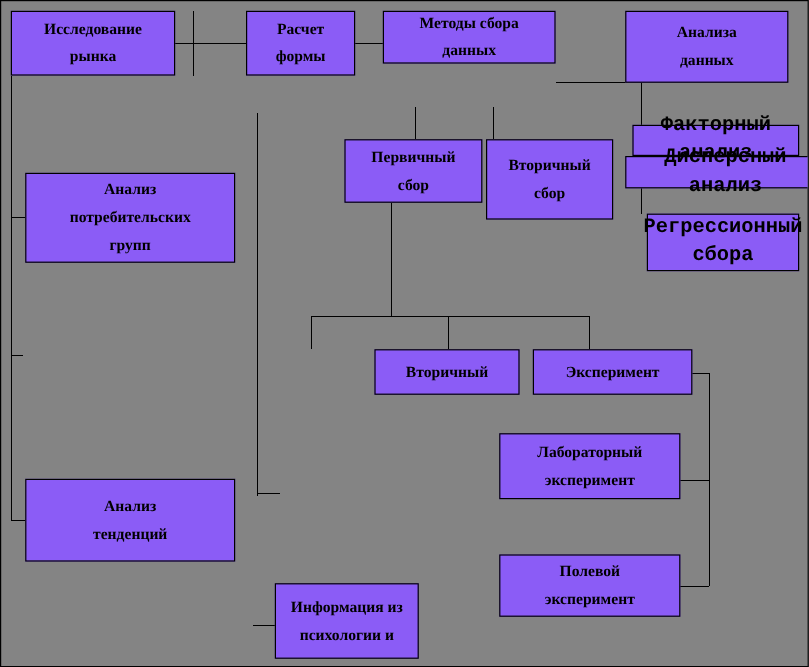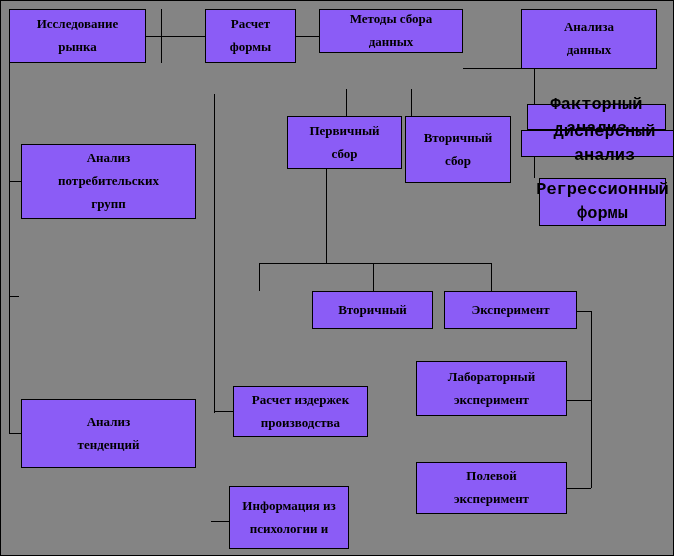--- a/index.html
+++ b/index.html
@@ -84,37 +84,35 @@
 сбор</div>
 
   <div class="box" style="left:404px;top:115px;width:106px;height:67px">Вторичный
 сбор</div>
 
   <div class="box small" style="left:526px;top:103px;width:139px;height:26px">Факторный анализ</div>
 
   <div class="box small" style="left:520px;top:129px;width:167px;height:27px">Дисперсный анализ</div>
 
   <div class="box small" style="left:538px;top:177px;width:127px;height:48px">Регрессионный
-формы</div>
+сбора</div>
 
   <div class="box" style="left:20px;top:143px;width:175px;height:75px">Анализ
 потребительских
 групп</div>
 
 
   <div class="box" style="left:20px;top:398px;width:175px;height:69px">Анализ
 тенденций</div>
 
 
   <div class="box" style="left:311px;top:290px;width:121px;height:38px">Вторичный</div>
 
   <div class="box" style="left:443px;top:290px;width:133px;height:38px">Эксперимент</div>
 
-  <div class="box" style="left:232px;top:385px;width:135px;height:51px">Расчет издержек
-производства</div>
 
   <div class="box" style="left:415px;top:360px;width:151px;height:55px">Лабораторный
 эксперимент</div>
 
   <div class="box" style="left:415px;top:461px;width:151px;height:52px">Полевой
 эксперимент</div>
 
   <div class="box" style="left:228px;top:485px;width:120px;height:63px">Информация из
 психологии и</div>
 

